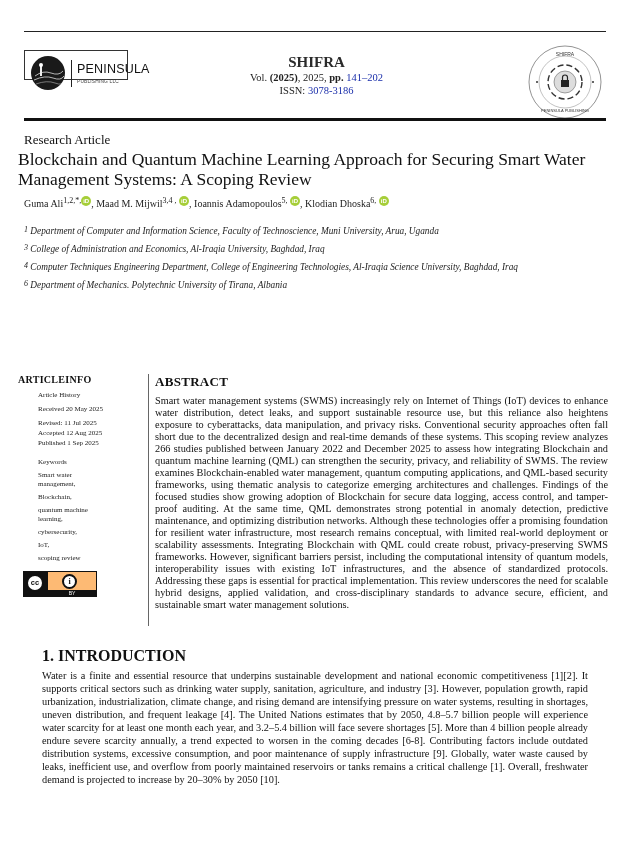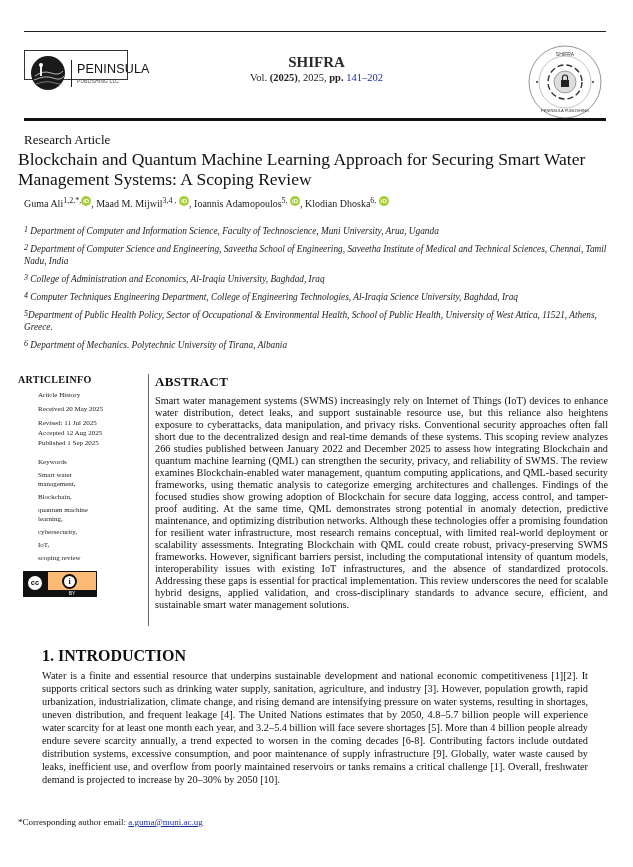--- a/index.html
+++ b/index.html
@@ -77,20 +77,23 @@
   <div class="abs logo-divider"></div>
   <div class="abs logo-name">PENINSULA</div>
   <div class="abs logo-sub">PUBLISHING LLC</div>
 </div>
 
 <div class="abs journal">
   <div class="journal-title">SHIFRA</div>
   <div class="journal-line">
     <span>Vol. </span><b>(2025)</b><span>, 2025, </span><b>pp.</b><span class="blue"> 141–202</span>
   </div>
+  <div class="journal-line">
+    <span>ISSN: </span><span class="blue">3078-3186</span>
+  </div>
 </div>
 
 <div class="abs seal">
   <svg width="76" height="76" viewBox="0 0 76 76">
     <circle cx="38" cy="38" r="36" fill="#fff" stroke="#777" stroke-width="0.8"></circle>
     <circle cx="38" cy="38" r="26" fill="none" stroke="#999" stroke-width="0.6"></circle>
     <circle cx="38" cy="38" r="17" fill="none" stroke="#333" stroke-width="1.4" stroke-dasharray="6 3"></circle>
     <circle cx="38" cy="38" r="11" fill="#ddd" stroke="#666" stroke-width="0.6"></circle>
     <rect x="34" y="36" width="8" height="7" fill="#222"></rect>
     <path d="M35.5 36 v-2.5 a2.5 2.5 0 0 1 5 0 v2.5" fill="none" stroke="#222" stroke-width="1.2"></path>
@@ -105,24 +108,22 @@
 
 <div class="abs research-type">Research Article</div>
 <div class="abs paper-title">Blockchain and Quantum Machine Learning Approach for Securing Smart Water Management Systems: A Scoping Review</div>
 
 <div class="abs authors">
   <span>Guma Ali</span><sup>1,2,*,</sup><span class="orcid">iD</span><span>, Maad M. Mijwil</span><sup>3,4 ,</sup> <span class="orcid">iD</span><span>, Ioannis Adamopoulos</span><sup>5,</sup> <span class="orcid">iD</span><span>, Klodian Dhoska</span><sup>6,</sup> <span class="orcid">iD</span>
 </div>
 
 <div class="abs affils">
   <div class="affil"><sup>1</sup><span> Department of Computer and Information Science, Faculty of Technoscience, Muni University, Arua, Uganda</span></div>
-  <div class="affil"><sup>2</sup><span> Department of Computer Science and Engineering, Saveetha School of Engineering, Saveetha Institute of Medical and Technical Sciences, Chennai, Tamil Nadu, India</span></div>
   <div class="affil"><sup>3</sup><span> College of Administration and Economics, Al-Iraqia University, Baghdad, Iraq</span></div>
   <div class="affil"><sup>4</sup><span> Computer Techniques Engineering Department, College of Engineering Technologies, Al-Iraqia Science University, Baghdad, Iraq</span></div>
-  <div class="affil"><sup>5</sup><span>Department of Public Health Policy, Sector of Occupational &amp; Environmental Health, School of Public Health, University of West Attica, 11521, Athens, Greece.</span></div>
   <div class="affil"><sup>6</sup><span> Department of Mechanics. Polytechnic University of Tirana, Albania</span></div>
 </div>
 
 <div class="abs info-col">
   <div class="info-head">ARTICLEINFO</div>
   <div class="info-list">
     <div>Article History</div>
     <div class="gap4"></div>
     <div>Received 20 May 2025</div>
     <div class="gap4"></div>
@@ -151,14 +152,13 @@
 
 <div class="abs abstract">
   <div class="abstract-head">ABSTRACT</div>
   <div class="abstract-text">Smart water management systems (SWMS) increasingly rely on Internet of Things (IoT) devices to enhance water distribution, detect leaks, and support sustainable resource use, but this reliance also heightens exposure to cyberattacks, data manipulation, and privacy risks. Conventional security approaches often fall short due to the decentralized design and real-time demands of these systems. This scoping review analyzes 266 studies published between January 2022 and December 2025 to assess how integrating Blockchain and quantum machine learning (QML) can strengthen the security, privacy, and reliability of SWMS. The review examines Blockchain-enabled water management, quantum computing applications, and QML-based security frameworks, using thematic analysis to categorize emerging architectures and challenges. Findings of the focused studies show growing adoption of Blockchain for secure data logging, access control, and tamper-proof auditing. At the same time, QML demonstrates strong potential in anomaly detection, predictive maintenance, and optimizing distribution networks. Although these technologies offer a promising foundation for resilient water infrastructure, most research remains conceptual, with limited real-world deployment or scalability assessments. Integrating Blockchain with QML could create robust, privacy-preserving SWMS frameworks. However, significant barriers persist, including the computational intensity of quantum models, interoperability issues with existing IoT infrastructures, and the absence of standardized protocols. Addressing these gaps is essential for practical implementation. This review underscores the need for scalable hybrid designs, applied validation, and cross-disciplinary standards to advance secure, efficient, and sustainable smart water management solutions.</div>
 </div>
 
 <div class="abs intro-head">1.   INTRODUCTION</div>
 <div class="abs intro-text">Water is a finite and essential resource that underpins sustainable development and national economic competitiveness [1][2]. It supports critical sectors such as drinking water supply, sanitation, agriculture, and industry [3]. However, population growth, rapid urbanization, industrialization, climate change, and rising demand are intensifying pressure on water systems, resulting in shortages, uneven distribution, and frequent leakage [4]. The United Nations estimates that by 2050, 4.8–5.7 billion people will experience water scarcity for at least one month each year, and 3.2–5.4 billion will face severe shortages [5]. More than 4 billion people already endure severe scarcity annually, a trend expected to worsen in the coming decades [6-8]. Contributing factors include outdated distribution systems, excessive consumption, and poor maintenance of supply infrastructure [9]. Globally, water waste caused by leaks, inefficient use, and overflow from poorly maintained reservoirs or tanks remains a critical challenge [1]. Overall, freshwater demand is projected to increase by 20–30% by 2050 [10].</div>
 
 <div class="abs footer">
-  <div><span>*Corresponding author email: </span><a>a.guma@muni.ac.ug</a></div>
 </div>
 
 </body></html>

